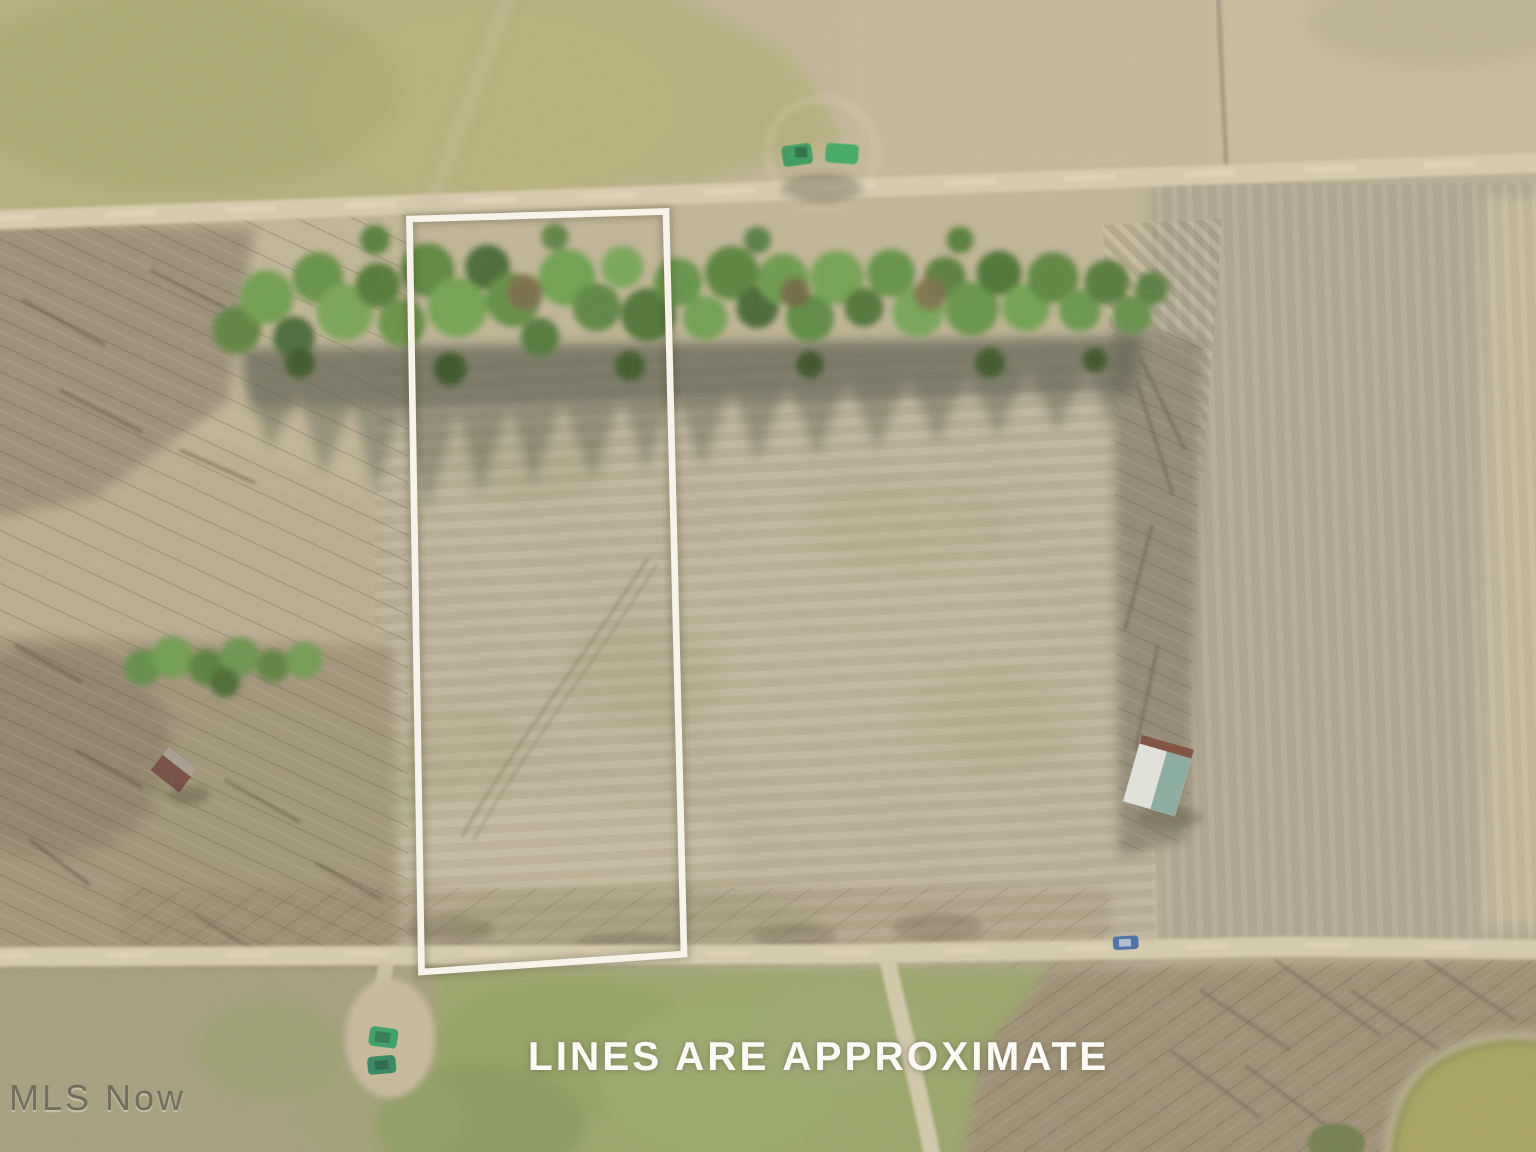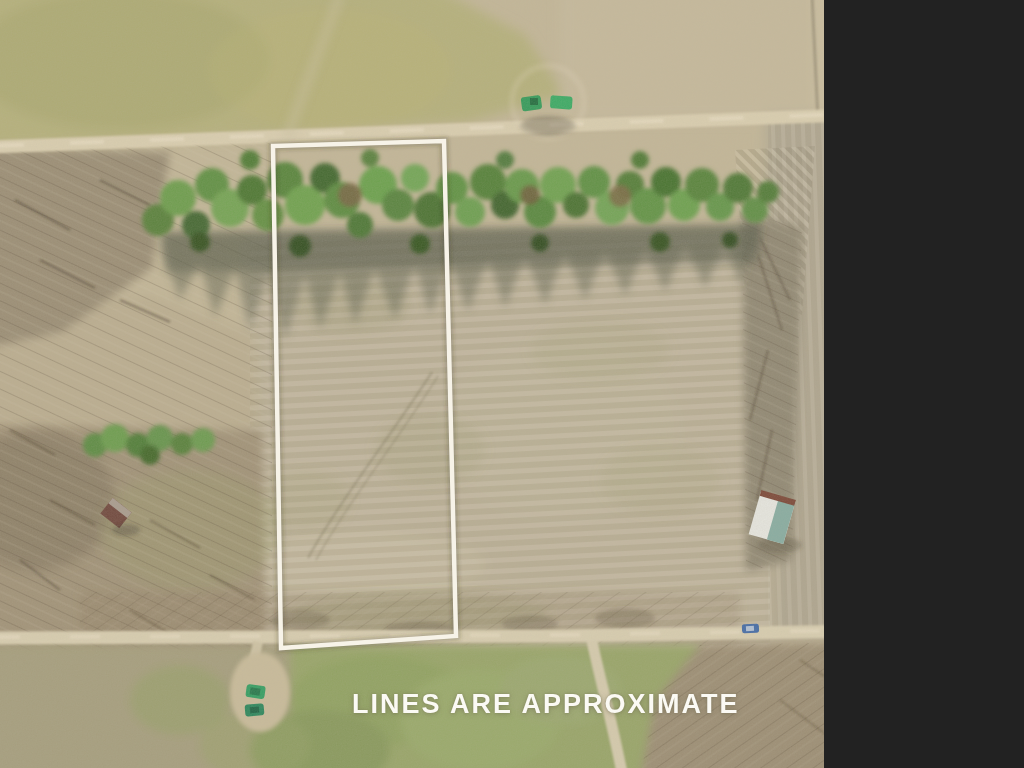--- a/index.html
+++ b/index.html
@@ -1,17 +1,17 @@
 <!DOCTYPE html>
 <html><head>
 <meta charset="utf-8">
 <style>
   html,body{margin:0;padding:0;background:#222;}
   #stage{
-    position:relative;width:824px;height:768px;overflow:hidden;
+    position:relative;width:1024px;height:768px;overflow:hidden;
     background:#c3b697;font-family:"Liberation Sans",sans-serif;
   }
   #scene{position:absolute;left:0;top:0;}
   .caption{
     position:absolute;left:352px;top:689px;
     font-size:27px;font-weight:700;letter-spacing:2px;
     color:#fbfaf4;white-space:nowrap;
     text-shadow:0 1px 5px rgba(110,105,80,.55),0 0 2px rgba(120,115,90,.4);
   }
   .watermark{
@@ -298,14 +298,15 @@
 
   <rect width="1024" height="768" filter="url(#grainF)" opacity="0.22"></rect>
 
   <g>
     <polygon points="273,146 444,141 456,636 281,648" fill="none" stroke="rgba(60,55,40,0.28)" stroke-width="8" filter="url(#soft2)"></polygon>
     <polygon points="273,146 444,141 456,636 281,648" fill="none" stroke="#f7f3e8" stroke-width="4.5" stroke-linejoin="miter"></polygon>
   </g>
 </svg>
 
 <div class="caption">LINES ARE APPROXIMATE</div>
+<div class="watermark">MLS Now</div>
 
 </div>
 
 </body></html>

